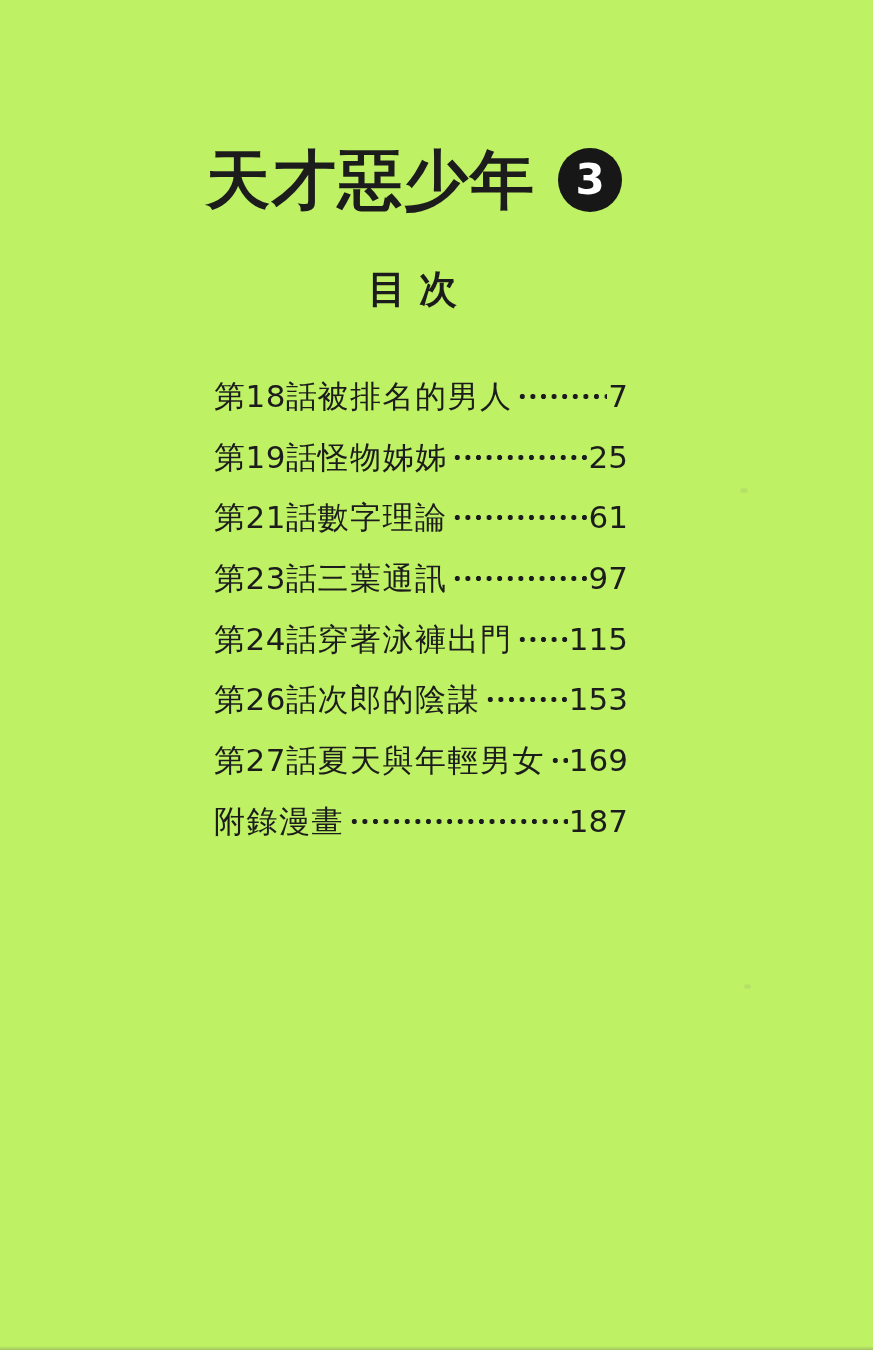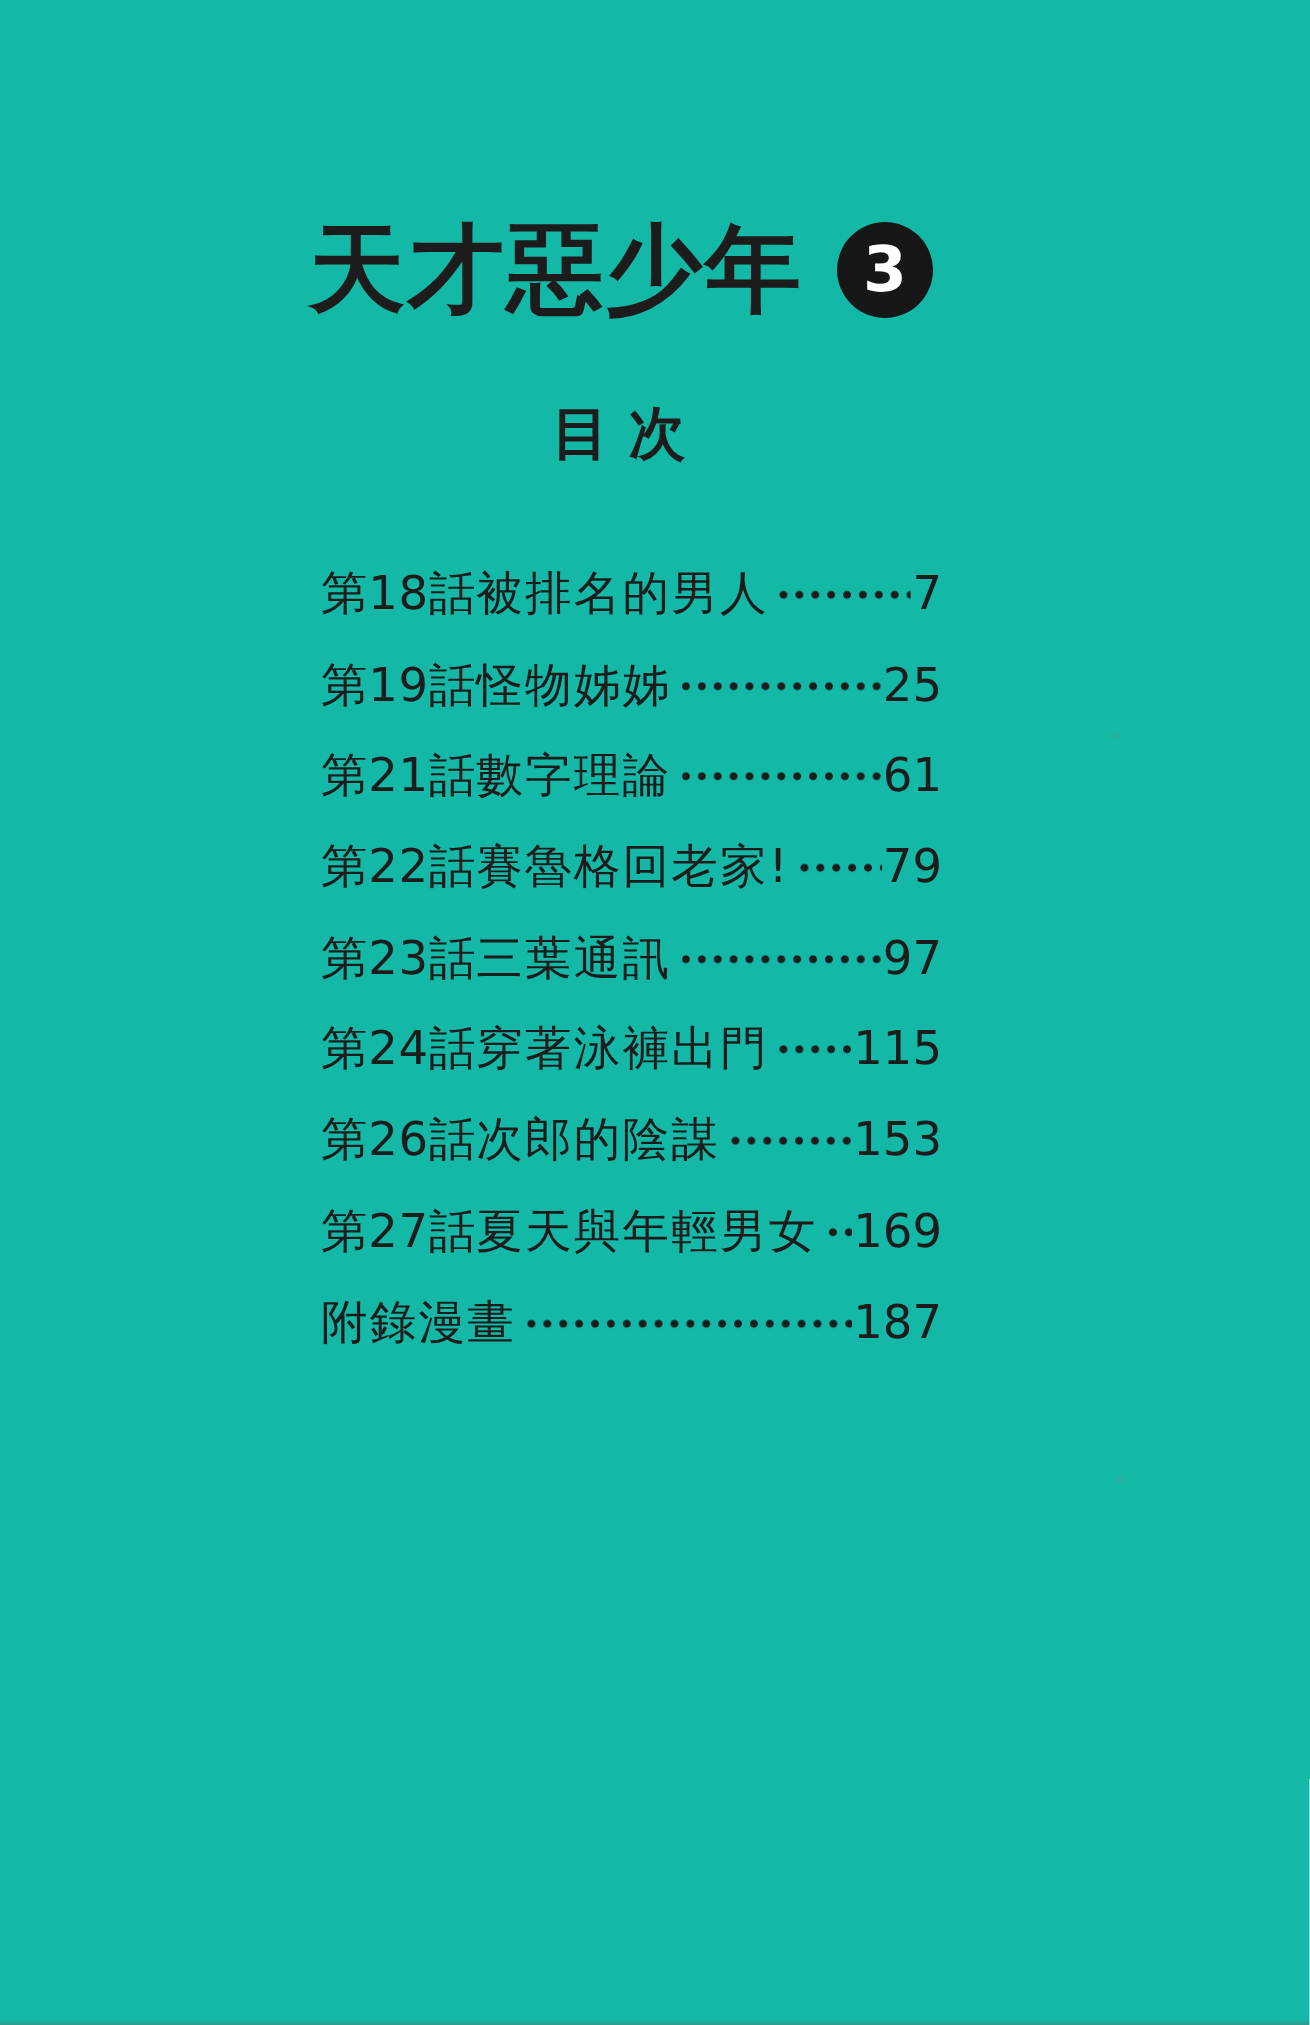--- a/index.html
+++ b/index.html
@@ -4,21 +4,21 @@
 <style>
   html, body {
     margin: 0;
     padding: 0;
     background: #fcfcfd;
   }
   .sheet {
     position: relative;
     width: 873px;
     height: 1350px;
-    background: #14b8a6;
+    background: #bef264;
     overflow: hidden;
     font-family: "DejaVu Sans", sans-serif;
     color: #1c1c1c;
   }
 
   
   .book-title-row {
     position: absolute;
     top: 148px;
     left: 206px;
@@ -139,26 +139,20 @@
       <span class="dots"></span>
       <span class="num">25</span>
     </div>
     <div class="row">
       <span class="chap">第21話</span>
       <span class="ttl">數字理論</span>
       <span class="dots"></span>
       <span class="num">61</span>
     </div>
     <div class="row">
-      <span class="chap">第22話</span>
-      <span class="ttl">賽魯格回老家!</span>
-      <span class="dots"></span>
-      <span class="num">79</span>
-    </div>
-    <div class="row">
       <span class="chap">第23話</span>
       <span class="ttl">三葉通訊</span>
       <span class="dots"></span>
       <span class="num">97</span>
     </div>
     <div class="row">
       <span class="chap">第24話</span>
       <span class="ttl">穿著泳褲出門</span>
       <span class="dots"></span>
       <span class="num">115</span>

